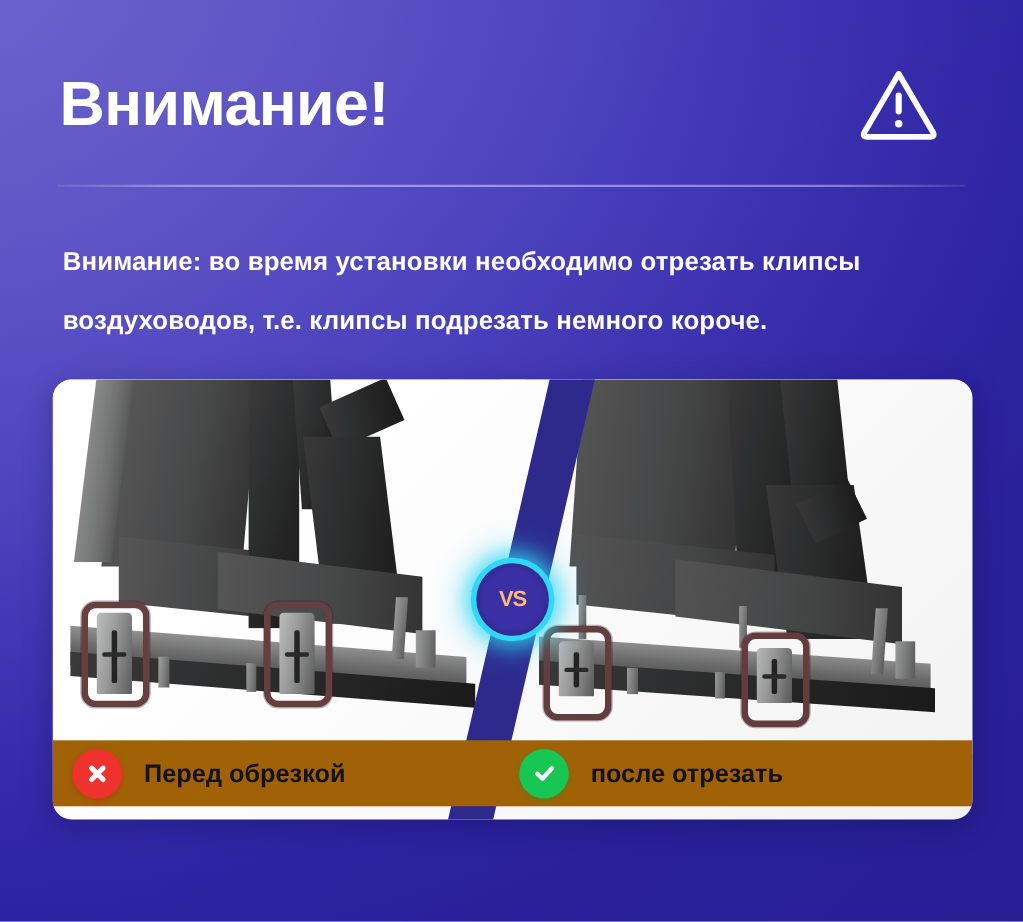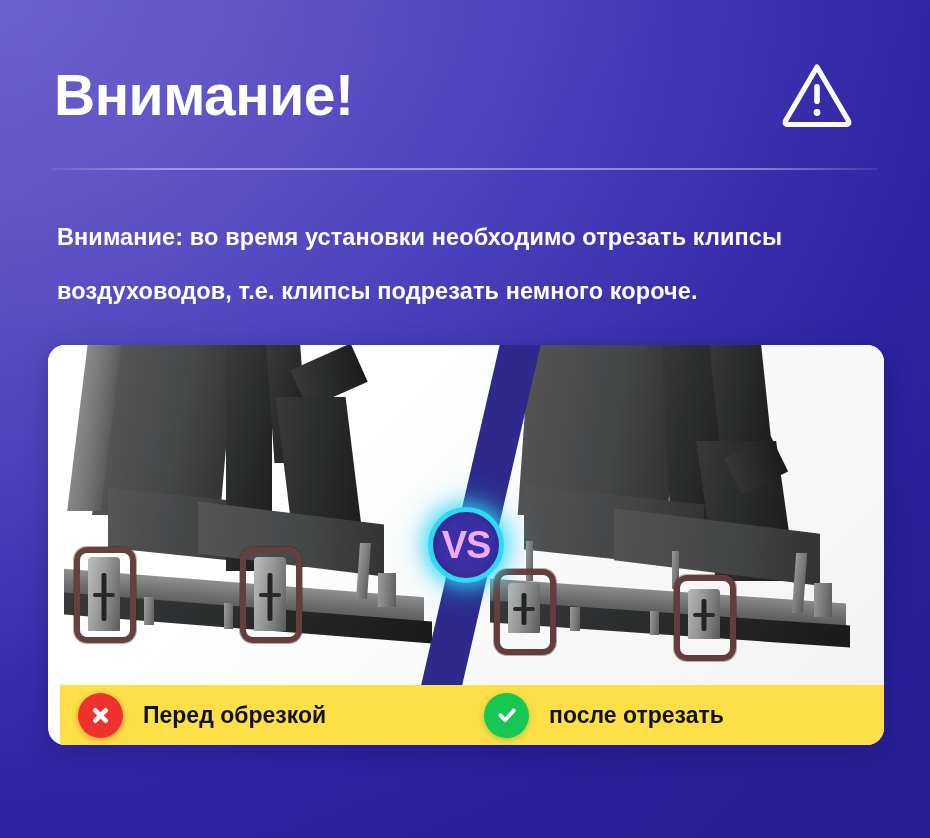--- a/index.html
+++ b/index.html
@@ -99,28 +99,28 @@
   
   .vs{
     position:absolute; left:50%; top:200px; transform:translate(-50%,-50%);
     width:76px; height:76px; border-radius:50%;
     background:#3b2fa5; border:5px solid #2fd8f5;
     box-shadow:0 0 16px 5px rgba(47,216,245,.70), 0 0 30px 10px rgba(47,216,245,.30), inset 0 0 8px rgba(0,0,0,.25);
     display:flex; align-items:center; justify-content:center;
     z-index:9;
   }
   .vs span{
-    color:#f0abfc; font-size:38px; font-weight:bold; letter-spacing:-1px;
+    color:#fdba74; font-size:20px; font-weight:bold; letter-spacing:-1px;
     line-height:1;
   }
 
   
   .captions{
-    position:absolute; left:0; bottom:0; width:100%; height:60px;
-    background:#fde047; z-index:7;margin-left:12px;
+    position:absolute; left:0; bottom:12px; width:100%; height:60px;
+    background:#a16207; z-index:7;
   }
   .cap{ position:absolute; display:flex; align-items:center; gap:20px; top:4px; height:52px; }
   .cap.left{ left:18px; }
   .cap.right{ left:424px; }
   .badge{
     width:45px; height:45px; border-radius:50%;
     display:flex; align-items:center; justify-content:center; flex:0 0 auto;
   }
   .badge.bad{ background:#f0322f; box-shadow:0 2px 6px rgba(190,20,20,.35); }
   .badge.good{ background:#17c653; box-shadow:0 2px 6px rgba(10,150,60,.35); }

